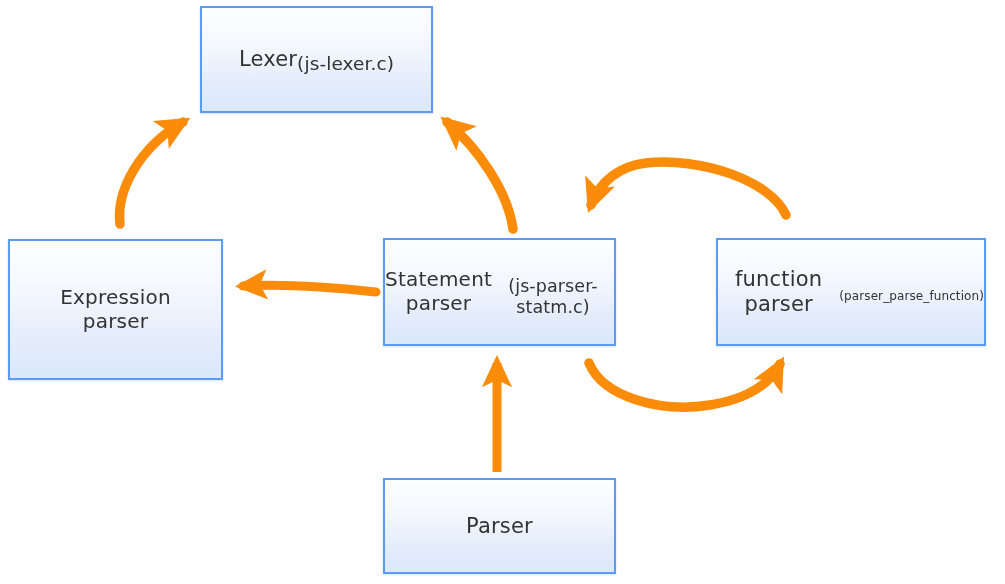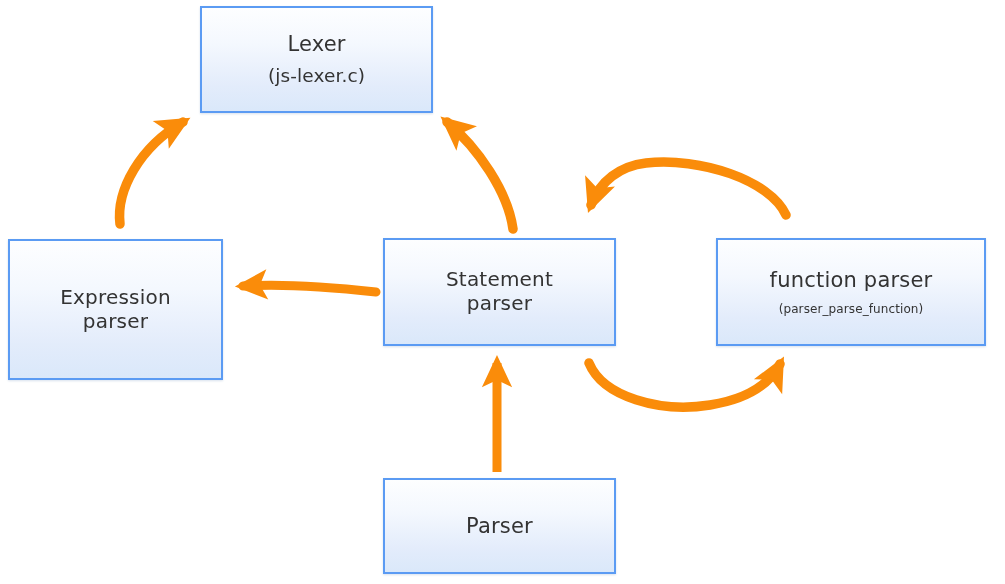--- a/index.html
+++ b/index.html
@@ -32,21 +32,21 @@
     pointer-events: none;
   }
 
   .node {
     position: absolute;
     box-sizing: border-box;
     border: 2px solid #5b9bf3;
     background: linear-gradient(to bottom, #fdfeff 0%, #f4f8fe 35%, #e3ecfb 75%, #dae8fa 100%);
     box-shadow: 0 1px 2px rgba(120,150,190,0.28);
     display: flex;
-    flex-direction: column;
+    flex-direction: row;
     align-items: center;
     justify-content: center;
     text-align: center;
     color: #333333;
     line-height: 1.18;
   }
 
   .node .title {
     font-size: 20px;
     letter-spacing: 0.2px;
@@ -106,20 +106,21 @@
   </div>
 
   <div class="node" id="node-expression">
     <div class="title">Expression
 parser</div>
   </div>
 
   <div class="node" id="node-statement">
     <div class="title">Statement
 parser</div>
+    <div class="sub">(js-parser-statm.c)</div>
   </div>
 
   <div class="node" id="node-function">
     <div class="title">function parser</div>
     <div class="sub">(parser_parse_function)</div>
   </div>
 
   <div class="node" id="node-parser">
     <div class="title">Parser</div>
   </div>

